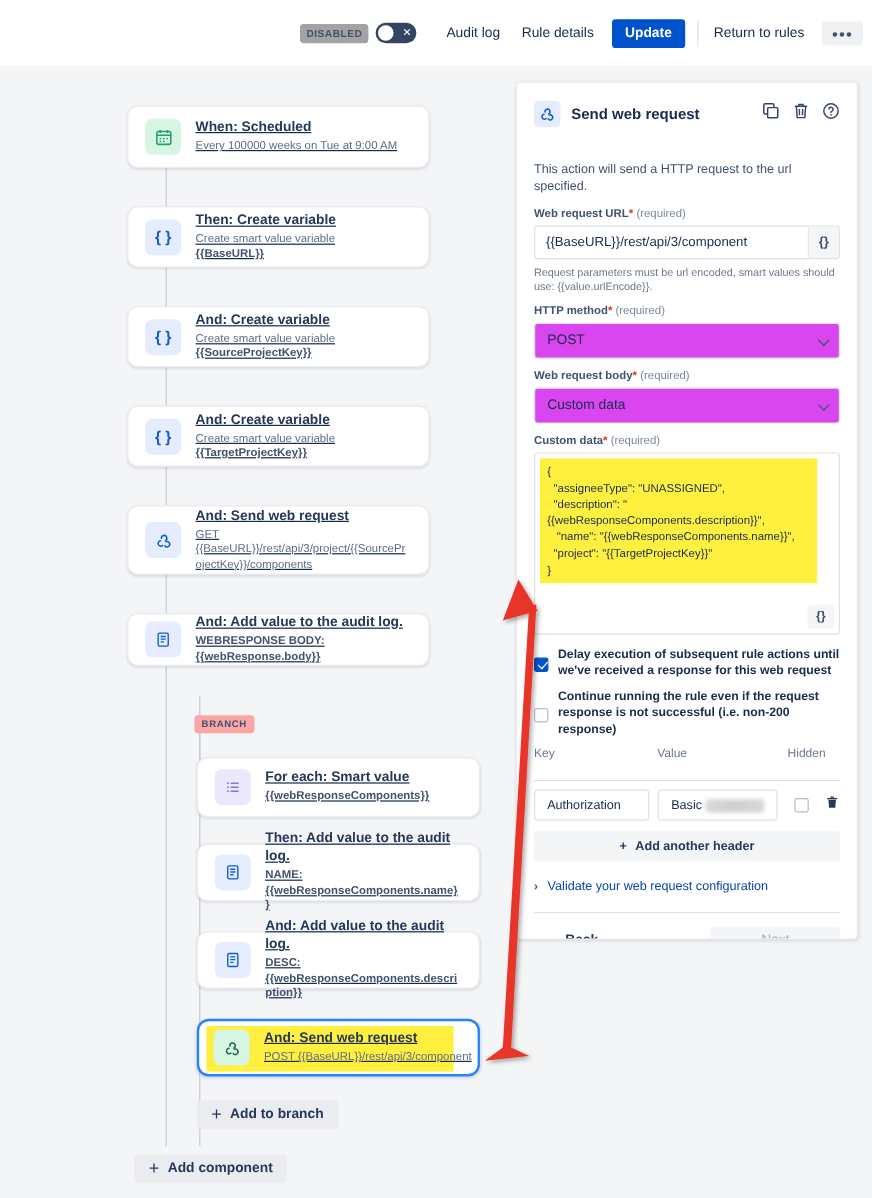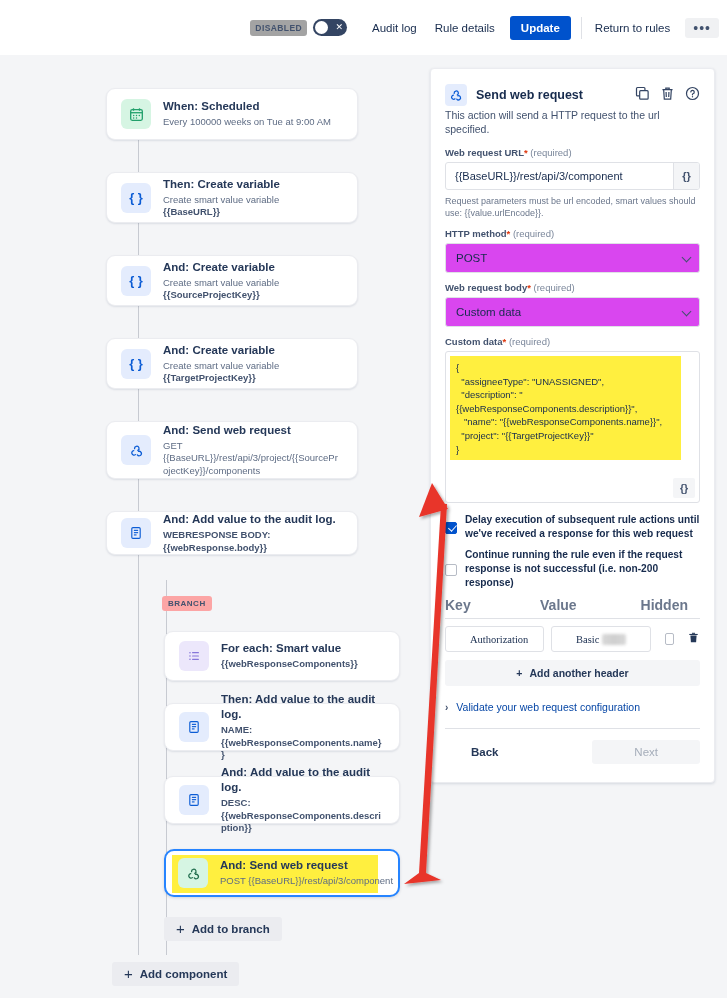--- a/index.html
+++ b/index.html
@@ -72,21 +72,21 @@
     display: flex; align-items: center; padding: 0 14px;
   }
   .card-icon {
     width: 30px; height: 30px; border-radius: 6px; flex: 0 0 30px;
     display: flex; align-items: center; justify-content: center;
     margin-right: 12px;
   }
   .ic-green { background: #d6f5e3; }
   .ic-blue  { background: #e4ecfd; }
   .ic-purple{ background: #ece7fb; }
-  .card-text { flex: 1; min-width: 0; }
+  .card-text { flex: 1; min-width: 0; text-decoration: underline; }
   .card-title {
     font-size: 11.5px; font-weight: 600; color: #253858; line-height: 15px;
   }
   .card-sub {
     font-size: 9.5px; color: #5e6c84; line-height: 12.5px; margin-top: 2px;
     word-break: break-word;
   }
   .card-sub b { font-weight: 700; color: #42526e; }
   .branch-tag {
     position: absolute; background: #fca5a5; color: #42526e;
@@ -106,21 +106,21 @@
   }
   .hl { background: #ffef3f; }
 
   
   .panel {
     position: absolute; left: 430px; top: 68px; width: 285px; height: 715px;
     background: #fff; border-radius: 4px; border: 1px solid #ebecf0;
     box-shadow: 0 1px 3px rgba(9,30,66,0.13);
     padding: 15px 14px 0 14px; overflow: hidden;
   }
-  .panel-head { display: flex; align-items: center; margin-bottom: 2px; }
+  .panel-head { display: flex; align-items: center; margin-bottom: 28px; }
   .panel-head .ic {
     width: 22px; height: 22px; border-radius: 4px; background: #e4ecfd;
     display: flex; align-items: center; justify-content: center; margin-right: 9px;
   }
   .panel-title { font-size: 12.5px; font-weight: 700; color: #172b4d; flex: 1; }
   .panel-acts { display: flex; gap: 10px; align-items: center; }
   .panel-desc { font-size: 10.5px; color: #42526e; margin-bottom: 11px; line-height: 14px; }
   .flabel {
     font-size: 9.5px; font-weight: 700; color: #42526e; margin-bottom: 4px;
     display: block;
@@ -175,31 +175,31 @@
   .cb.on { background: #0052cc; border: 1px solid #0052cc; }
   .cb.on:after {
     content: ""; position: absolute; left: 3.5px; top: 0.8px;
     width: 3.5px; height: 7px; border-right: 1.7px solid #fff;
     border-bottom: 1.7px solid #fff; transform: rotate(42deg);
   }
   .cb.off { background: #fff; border: 1.3px solid #b7bcc6; }
   .cbtxt { font-size: 10.2px; color: #172b4d; line-height: 14px; }
   .hdrs-title { font-size: 10.5px; font-weight: 700; color: #172b4d; margin: 10px 0 8px; }
   .hdr-tbl-head {
-    display: flex; font-size: 14px; color: #6b778c;
-    padding-bottom: 5px; border-bottom: 1px solid #dfe1e6; margin-bottom: 7px; font-weight: bold;
+    display: flex; font-size: 10px; color: #6b778c;
+    padding-bottom: 16px; border-bottom: 1px solid #dfe1e6; margin-bottom: 7px;
   }
   .hc-key { width: 104px; }
   .hc-val { width: 110px; }
   .hc-hid { flex: 1; text-align: right; padding-right: 12px; }
   .hdr-row { display: flex; align-items: center; margin-bottom: 8px; }
   .hdr-inp {
     height: 26px; border: 1px solid #dfe1e6; border-radius: 3px;
-    font-size: 10.5px; color: #172b4d; padding: 0 24px;
-    display: flex; align-items: center; background: #fff; font-family: Liberation Serif, serif;
+    font-size: 10.5px; color: #172b4d; padding: 0 10px;
+    display: flex; align-items: center; background: #fff;
   }
   .hdr-inp.k { width: 99px; margin-right: 7px; }
   .hdr-inp.v { width: 100px; margin-right: 14px; position: relative; }
   .redacted {
     display: inline-block; height: 11px; width: 58px;
     background: linear-gradient(90deg,#d8d8d8,#cfcfcf,#d8d8d8);
     filter: blur(1.6px); margin-left: 3px; border-radius: 2px;
     vertical-align: middle;
   }
   .hdr-cb {

